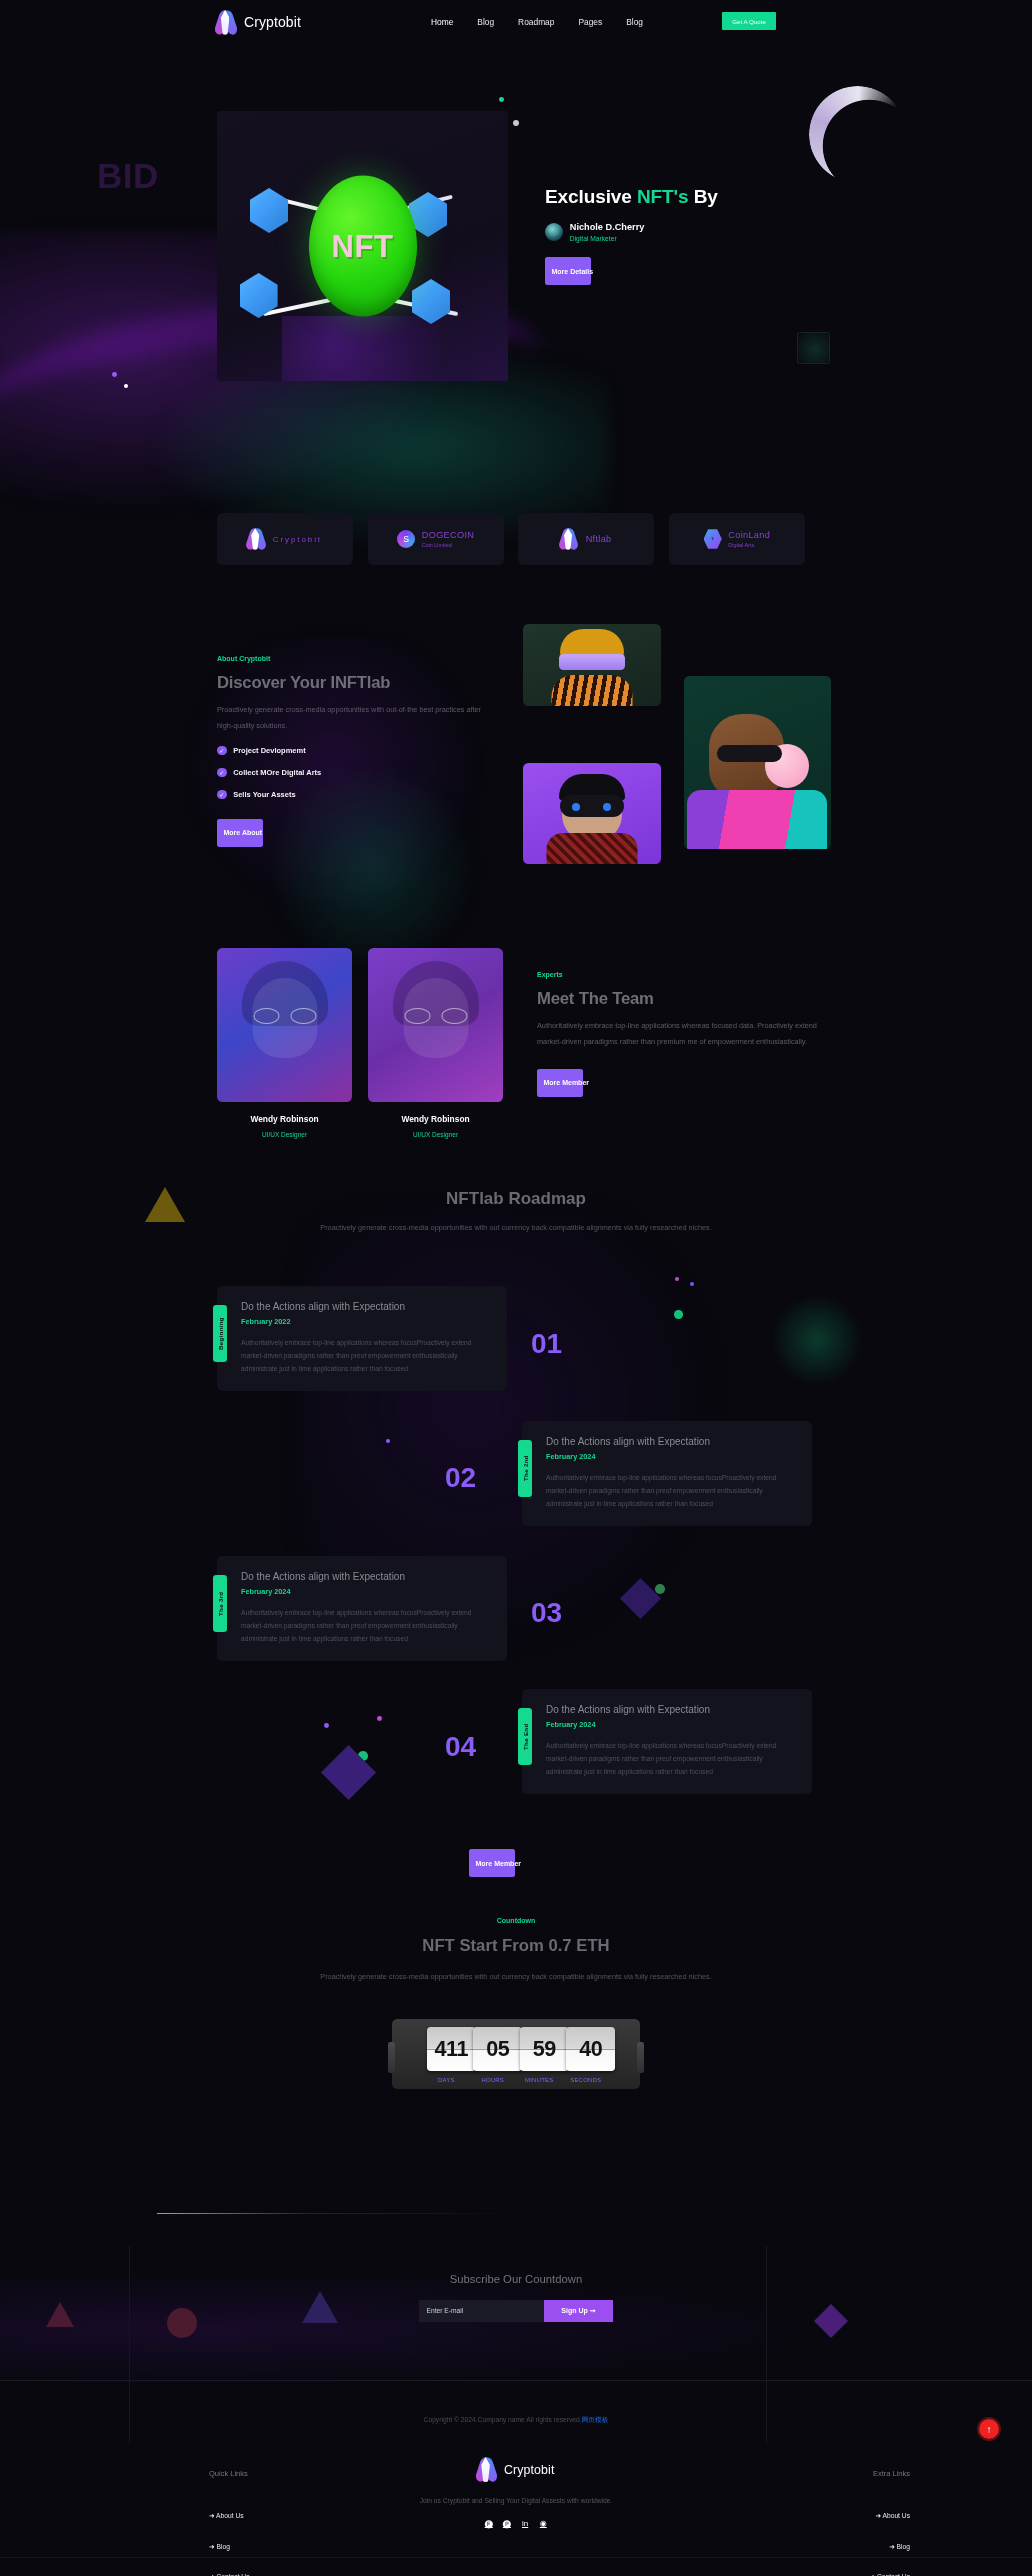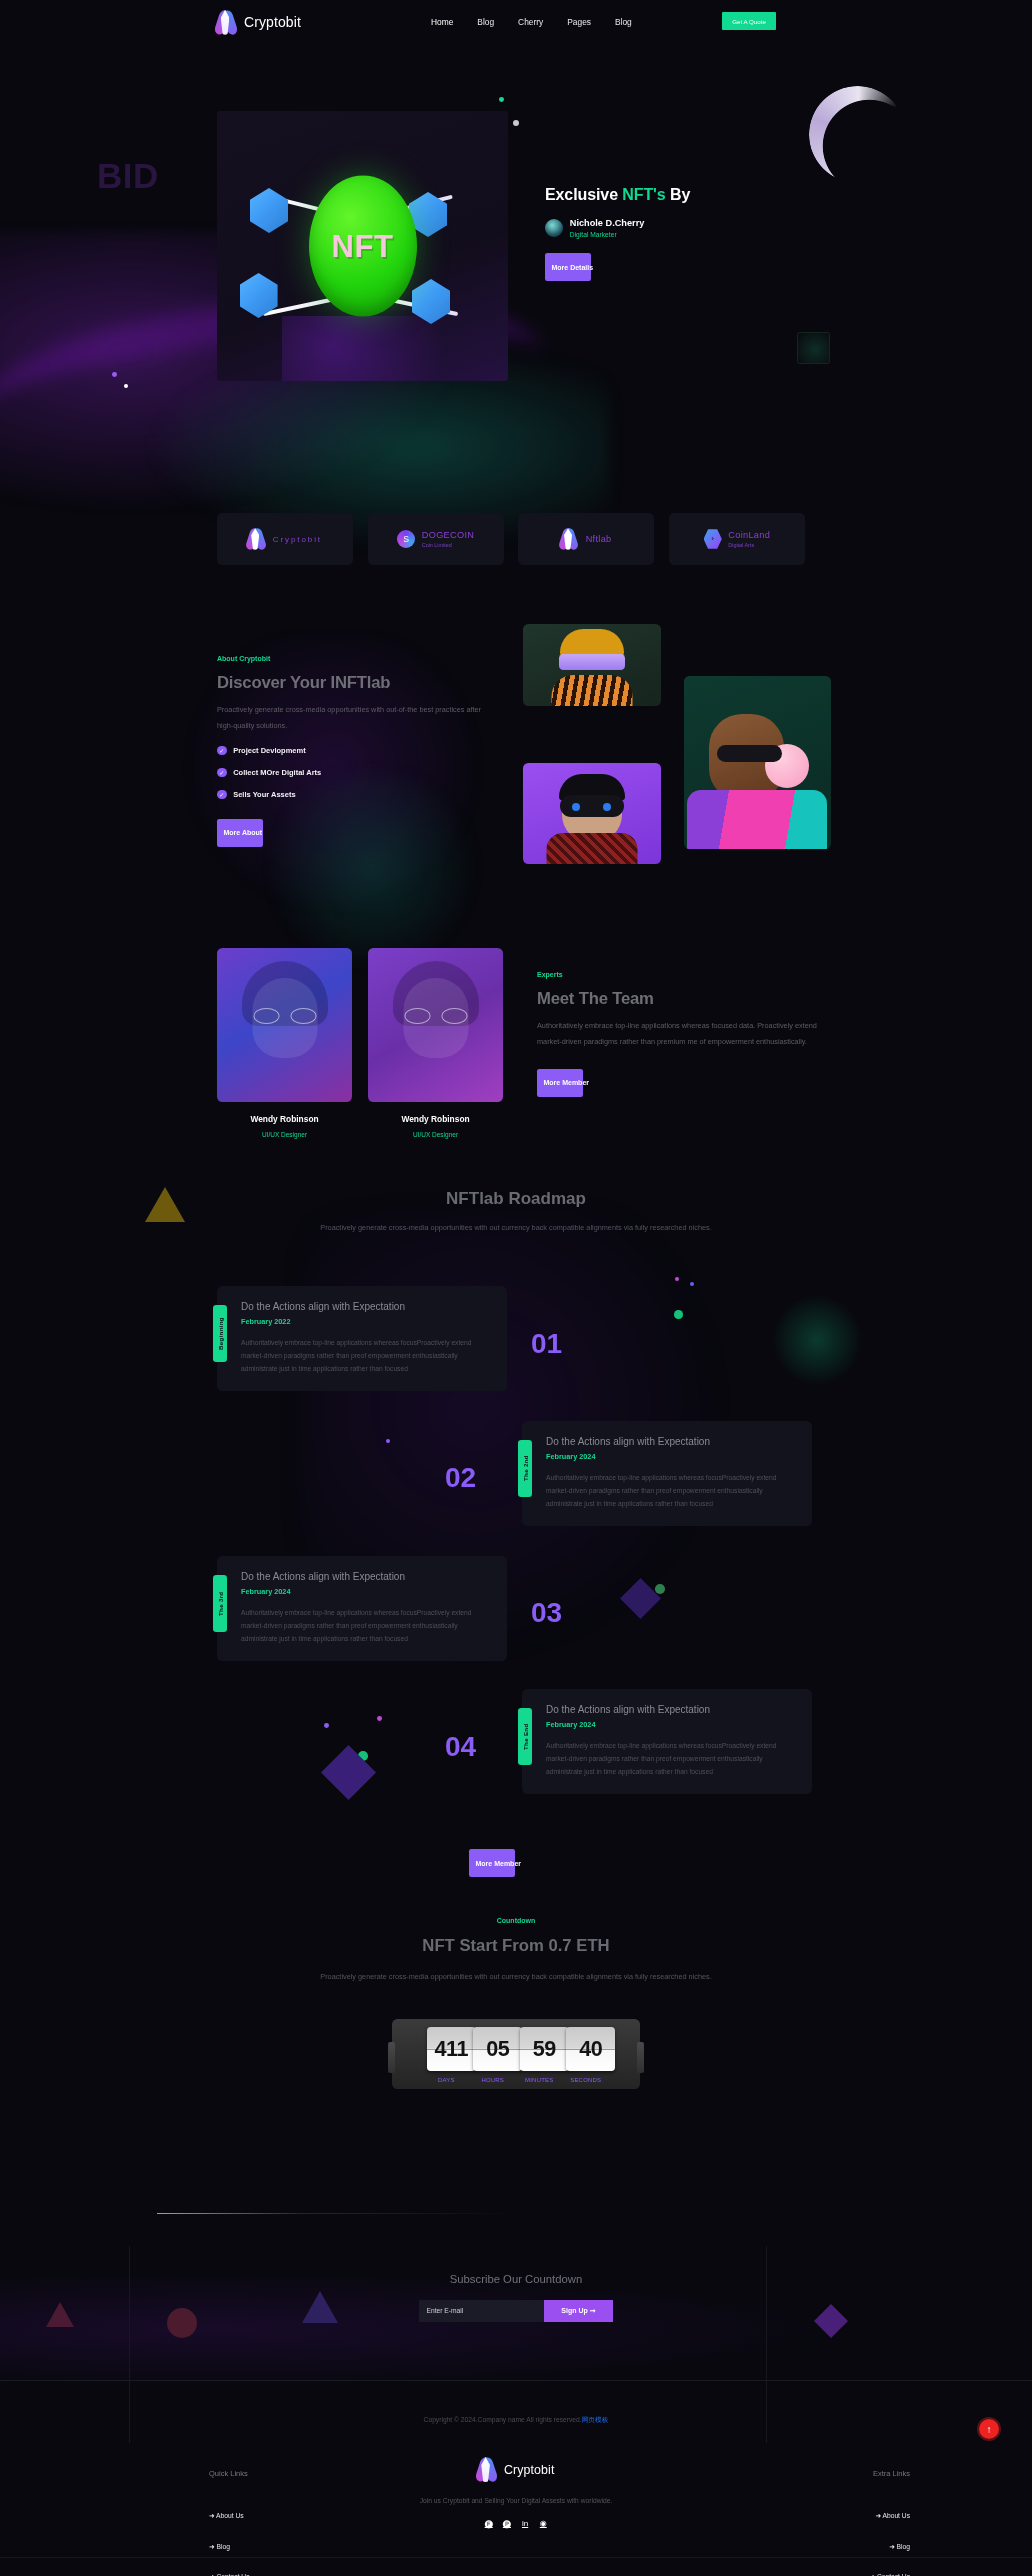--- a/index.html
+++ b/index.html
@@ -81,21 +81,21 @@
     background:linear-gradient(135deg,#57b4ff 0%,#3f9bf5 45%,#2e7fd6 100%);
     clip-path:polygon(50% 0,100% 26%,100% 74%,50% 100%,0 74%,0 26%);}
   .cube.c1{left:33px;  top:77px;}
   .cube.c2{left:92px; top:81px;}
   .cube.c3{left:19px;  top:162px;}
   .cube.c4{left:94px; top:168px;}
   .rod{position:absolute; background:linear-gradient(90deg,#fff,#e5dff2); border-radius:2.2px;}
   .hero-glow{position:absolute; left:65px; top:205px; width:173px; height:140px;
     background:radial-gradient(ellipse at 30% 20%, rgba(110,30,190,.45), rgba(0,0,0,0) 65%);}
   .hero-right{position:absolute; left:545px; top:186px; width:334px;}
-  .hero-title{font-size:16px; font-weight:700; color:#fff; letter-spacing:-0.1px;}
+  .hero-title{font-size:19px; font-weight:700; color:#fff; letter-spacing:-0.1px;}
   .hero-title .hl{color:#12d992;}
   .author{display:flex; align-items:center; gap:6.5px; margin-top:14px;}
   .avatar{width:18.3px; height:18.3px; border-radius:50%;
     background:radial-gradient(circle at 40% 35%, #7fd9d0, #2b6f7e 60%, #132c3a 100%);
     box-shadow:inset 0 -3.2px 5.4px rgba(0,0,0,.3);}
   .author-name{font-size:9.2px; font-weight:700; color:#fff;}
   .author-role{font-size:6.7px; color:#12d992; margin-top:3.2px;}
   .btn-purple{display:inline-flex; align-items:center; justify-content:center;
     background:#8b5cf6; border:none; color:#fff; border-radius:2.2px; cursor:pointer;
     font-size:7px; font-weight:700;}
@@ -308,21 +308,21 @@
       <span class="logo-mark">
           <i class="a"></i>
           <i class="b"></i>
           <i class="c"></i>
         </span>
       <span class="brand-name">Cryptobit</span>
     </div>
     <nav class="nav">
       <a href="#">Home</a>
       <a href="#">Blog</a>
-      <a href="#">Cherry</a>
+      <a href="#">Roadmap</a>
       <a href="#">Pages</a>
       <a href="#">Blog</a>
     </nav>
     <button class="quote-btn">Get A Quote</button>
   </div>
 
   <div class="bid">BID</div>
 
   <div class="hero-card">
     <div class="hero-glow"></div>

